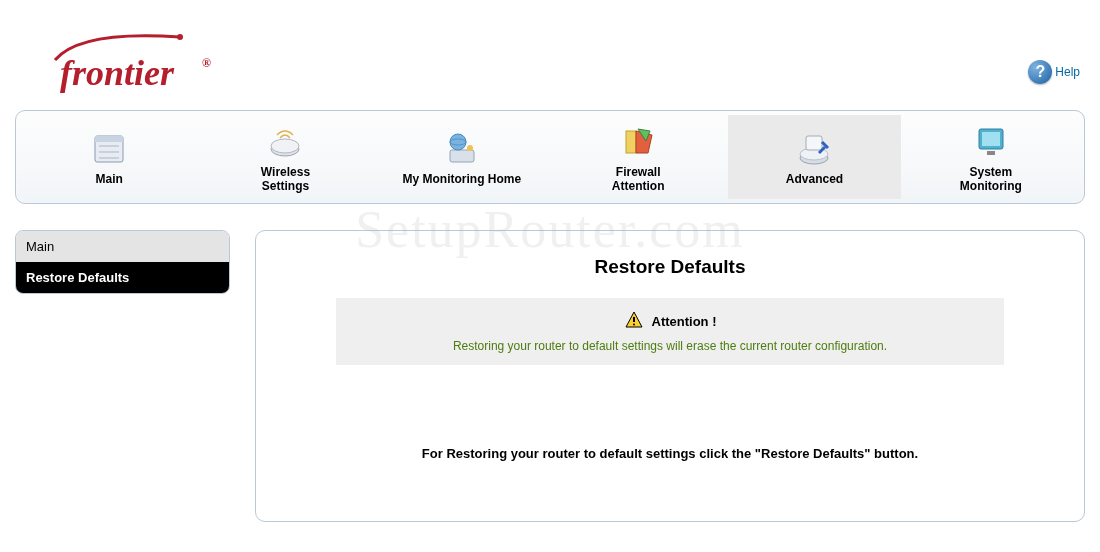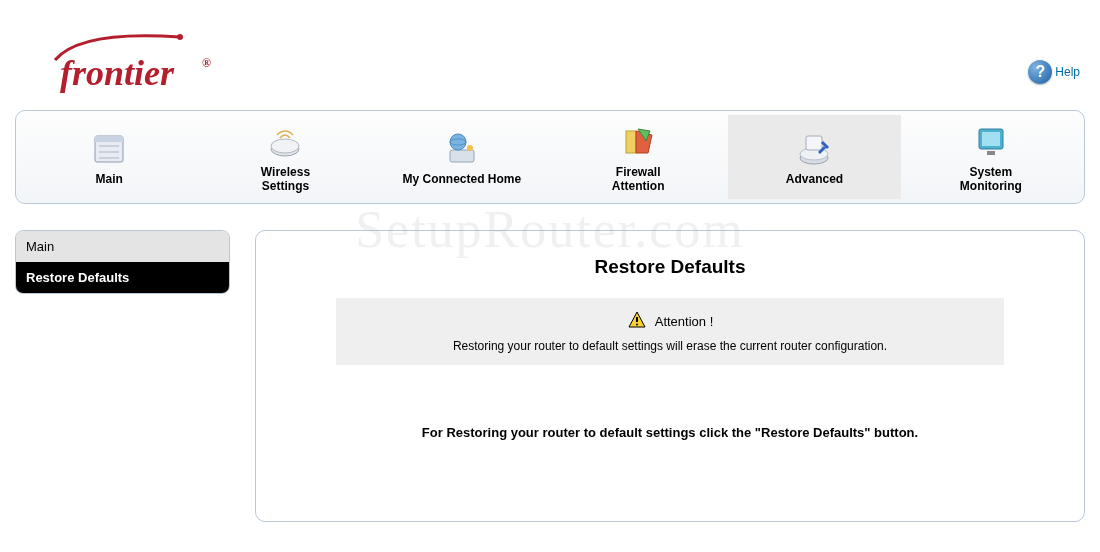--- a/index.html
+++ b/index.html
@@ -145,35 +145,36 @@
       margin: 0 50px;
       text-align: center;
     }
     .attention-header {
       display: flex;
       align-items: center;
       justify-content: center;
       gap: 8px;
       margin-bottom: 6px;
       font-size: 13px;
+      font-weight: bold;
     }
     .warn-icon {
       display: inline-block;
     }
     .attention-text {
       font-size: 12px;
-      color: #000000;
+      color: #4d7c0f;
     }
 
     .instruction {
       text-align: center;
       font-size: 13px;
       font-weight: bold;
       color: #000;
-      margin-top: 60px;
+      margin-top: 81px;
       margin-bottom: 50px;
     }
 
     .button-row {
       text-align: center;
     }
     .action-button {
       display: inline-block;
       background: #162a55;
       color: #fff;
@@ -247,21 +248,21 @@
 
   <div class="nav-tab">
     <div class="nav-tab-icon">
       <svg width="40" height="40" viewBox="0 0 40 40">
         <rect x="8" y="22" width="24" height="12" rx="2" fill="#d8e0ea" stroke="#96a4b6"></rect>
         <circle cx="16" cy="14" r="8" fill="#7bb3e0" stroke="#4a8abf"></circle>
         <ellipse cx="16" cy="14" rx="8" ry="3" fill="none" stroke="#4a8abf" stroke-width="0.8"></ellipse>
         <circle cx="28" cy="20" r="3" fill="#f0c050"></circle>
       </svg>
     </div>
-    <div class="nav-tab-label">My Connected Home</div>
+    <div class="nav-tab-label">My Monitoring Home</div>
   </div>
 
   <div class="nav-tab">
     <div class="nav-tab-icon">
       <svg width="40" height="40" viewBox="0 0 40 40">
         <rect x="8" y="10" width="10" height="22" fill="#f0d060" stroke="#c0a030"></rect>
         <path d="M 18 10 L 34 14 L 30 32 L 18 32 Z" fill="#e06040" stroke="#b04020"></path>
         <path d="M 20 8 L 32 10 L 28 20 Z" fill="#60c060" stroke="#408040"></path>
       </svg>
     </div>

